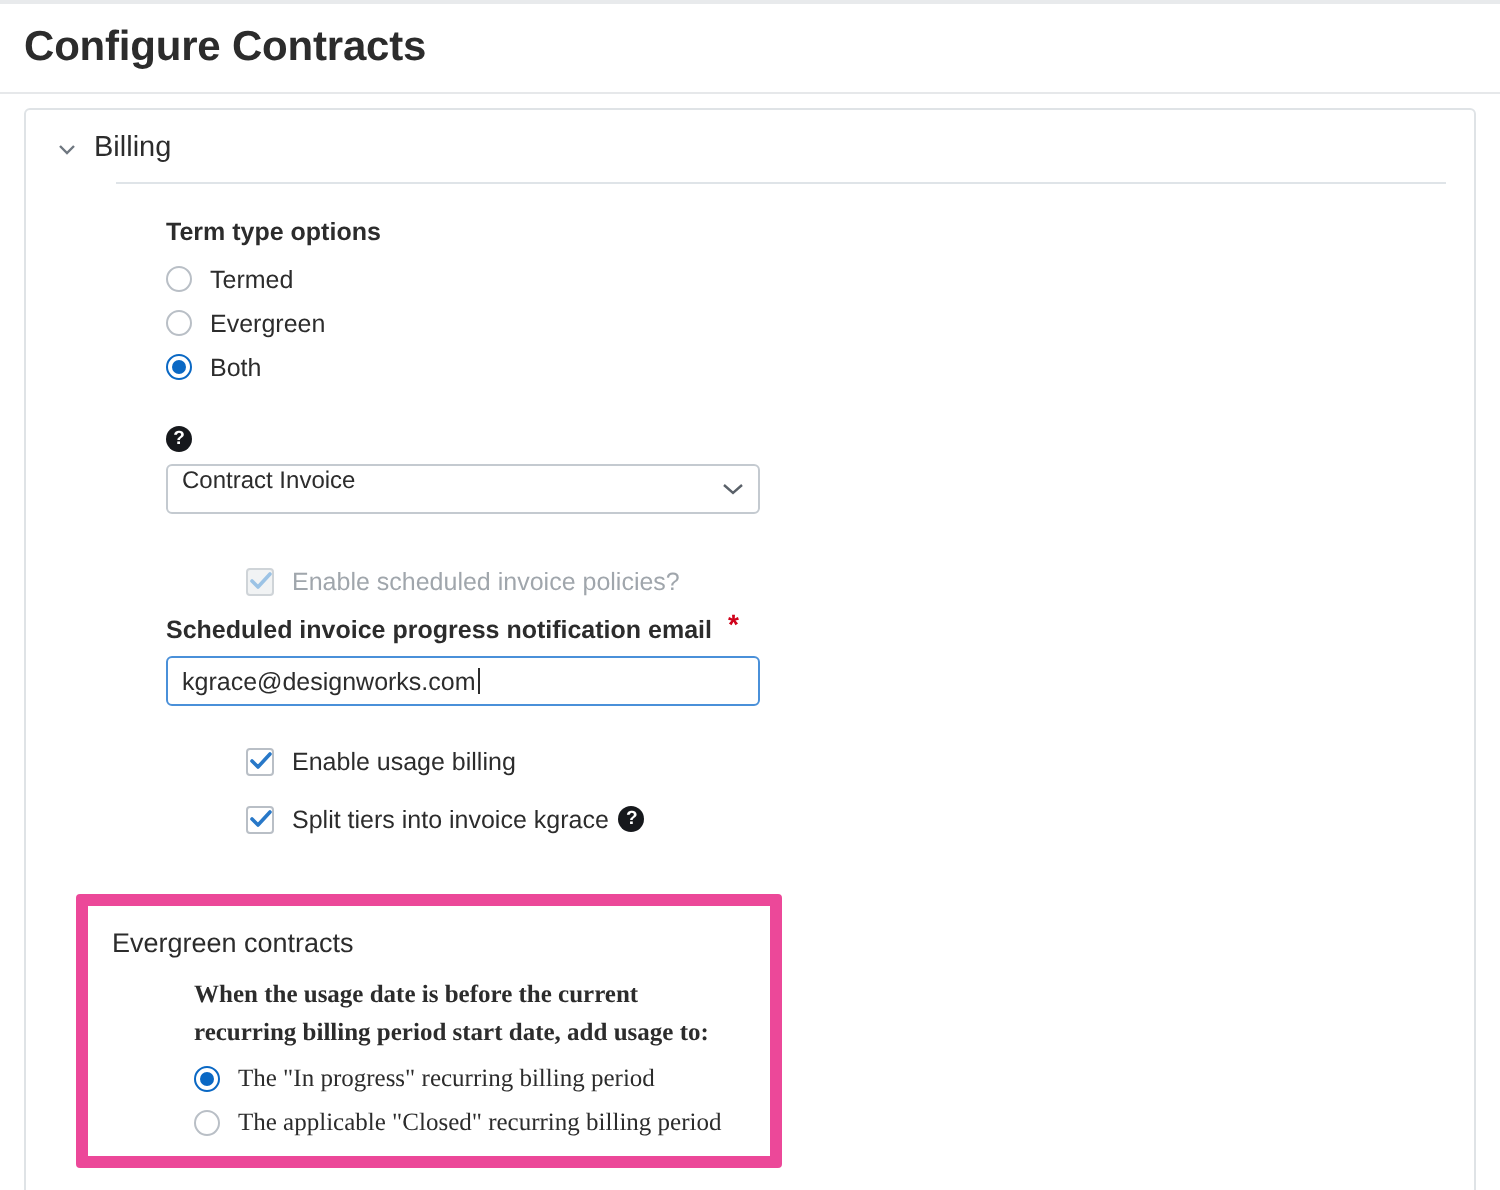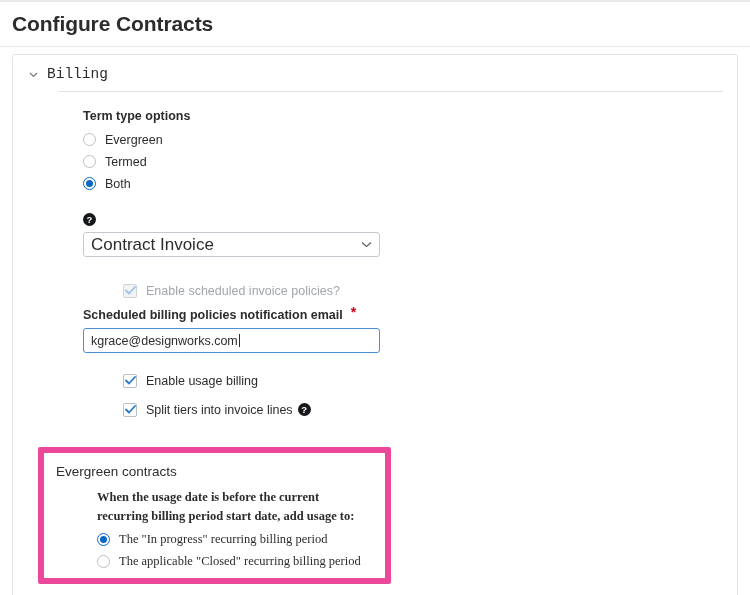--- a/index.html
+++ b/index.html
@@ -49,21 +49,20 @@
     border: 1px solid #dfe3e6;
     border-radius: 3px;
   }
 
   
   .section-header {
     display: flex;
     align-items: center;
     gap: 7px;
     padding: 11px 0 9px 14px;
-    font-family: Liberation Mono, monospace;
   }
   .chevron {
     width: 13px;
     height: 13px;
     display: inline-block;
     color: #6f7780;
     flex: 0 0 auto;
   }
   .chevron svg { display: block; }
   .section-title {
@@ -161,25 +160,25 @@
     position: relative;
     width: 297px;
     margin-bottom: 4px;
   }
   .select-box {
     width: 297px;
     height: 25px;
     border: 1px solid #c4cad0;
     border-radius: 3px;
     background: #ffffff;
-    font-size: 17px;
+    font-size: 12px;
     color: #2c2c2c;
     padding: 0 24px 0 7px;
     display: flex;
-    align-items: center;
+    align-items: flex-start;
   }
   .select-chevron {
     position: absolute;
     right: 8px;
     top: 0;
     height: 25px;
     display: flex;
     align-items: center;
     color: #5a6169;
     pointer-events: none;
@@ -301,25 +300,25 @@
     <div class="section-divider"></div>
 
     <div class="form-body">
 
       <div class="field-label">
         <span>Term type options</span>
       </div>
 
       <div class="radio-row">
         <span class="radio"></span>
-        <span class="radio-label">Evergreen</span>
+        <span class="radio-label">Termed</span>
       </div>
       <div class="radio-row">
         <span class="radio"></span>
-        <span class="radio-label">Termed</span>
+        <span class="radio-label">Evergreen</span>
       </div>
       <div class="radio-row">
         <span class="radio checked"></span>
         <span class="radio-label">Both</span>
       </div>
 
       <div class="spacer-18"></div>
 
       <div class="field-label">
         <span class="help-icon">?</span>
@@ -343,21 +342,21 @@
           <svg width="11" height="9" viewBox="0 0 11 9">
             <path class="tick" d="M1 4.5 L4 7.5 L10 1" fill="none" stroke-width="1.8" stroke-linecap="round" stroke-linejoin="round"></path>
           </svg>
         </span>
         <span class="check-label disabled">Enable scheduled invoice policies?</span>
       </div>
 
       <div class="spacer-6"></div>
 
       <div class="field-label">
-        <span>Scheduled billing policies notification email</span>
+        <span>Scheduled invoice progress notification email</span>
         <span class="req-star">*</span>
       </div>
 
       <div class="text-input" placeholder="Enter email address">
         <span>kgrace@designworks.com</span>
           <span class="caret"></span>
       </div>
 
       <div class="spacer-16"></div>
 
@@ -372,21 +371,21 @@
 
       <div class="spacer-6"></div>
 
       <div class="check-row">
         <span class="checkbox">
           <svg width="11" height="9" viewBox="0 0 11 9">
             <path class="tick" d="M1 4.5 L4 7.5 L10 1" fill="none" stroke-width="1.8" stroke-linecap="round" stroke-linejoin="round"></path>
           </svg>
         </span>
         <span class="check-label">
-          <span>Split tiers into invoice lines</span>
+          <span>Split tiers into invoice kgrace</span>
           <span class="help-icon">?</span>
         </span>
       </div>
 
     </div>
 
     <div class="evergreen-panel">
       <div class="evergreen-title">Evergreen contracts</div>
       <div class="evergreen-inner">
         <div class="evergreen-text">

